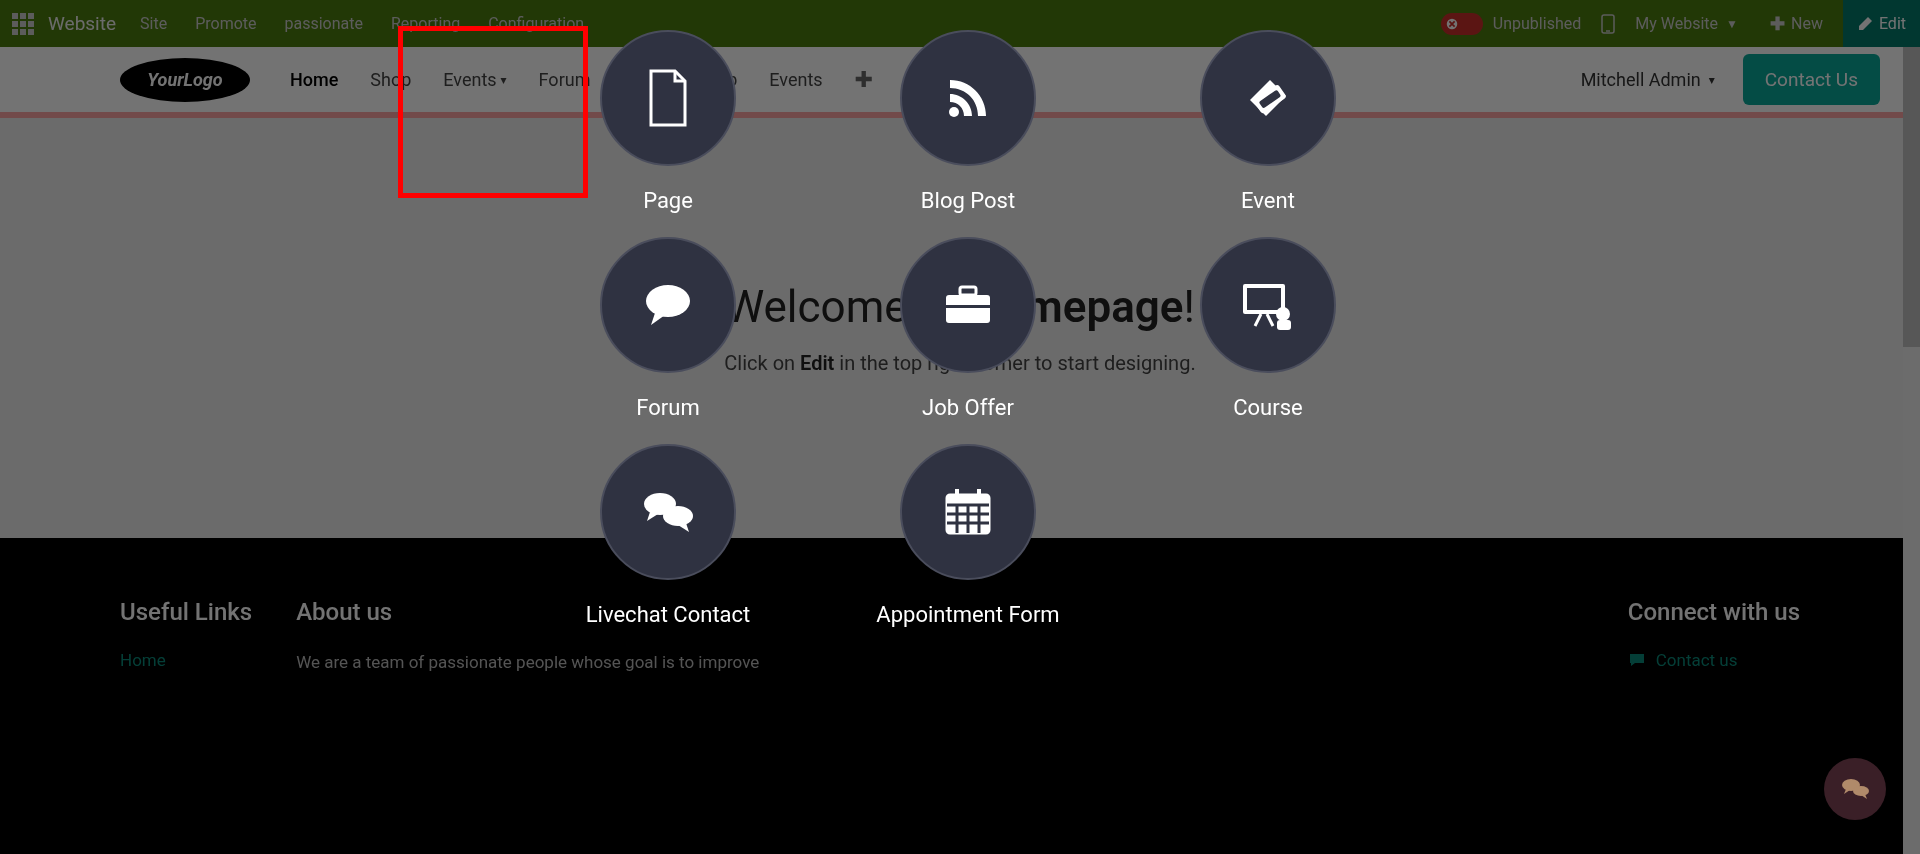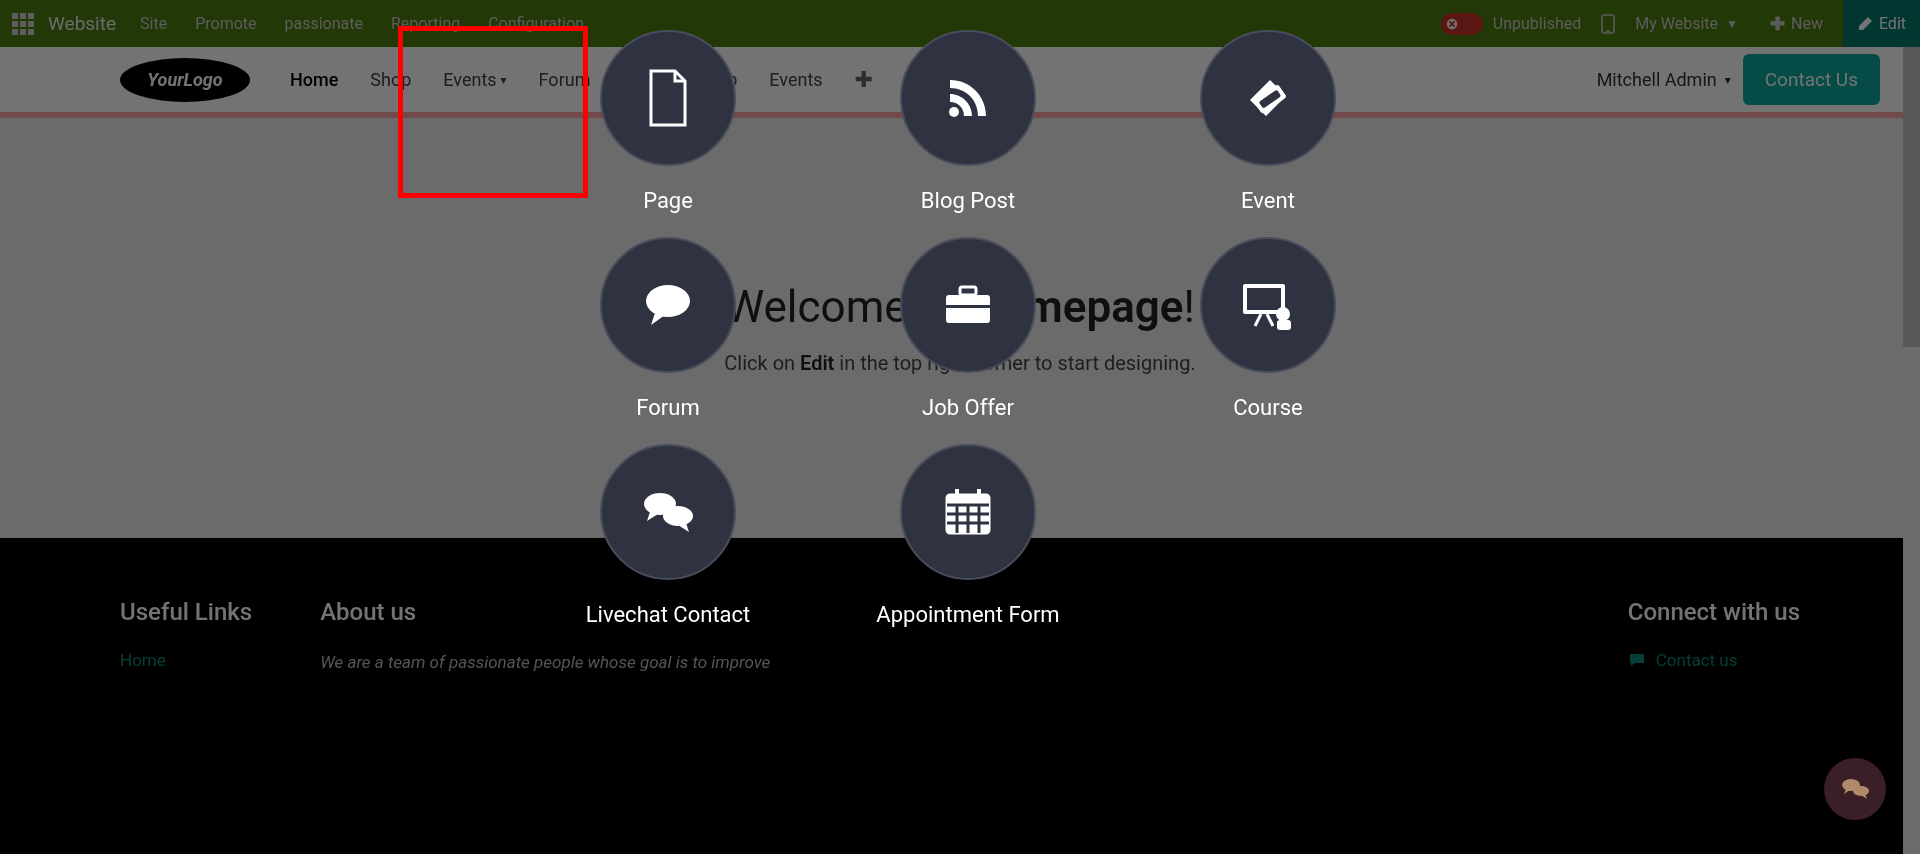--- a/index.html
+++ b/index.html
@@ -23,36 +23,36 @@
 
 .siteheader { height:71px; background:#fff; border-bottom:6px solid #fca5a5; display:flex; align-items:center; padding:0 40px 0 120px; }
 .logo { width:130px; height:44px; background:#000; border-radius:50%/50%; display:flex; align-items:center; justify-content:center; color:#fff; font-style:italic; font-weight:bold; font-size:18px; }
 .sitenav { display:flex; align-items:center; margin-left:40px; gap:32px; font-size:18px; color:#444; }
 .sitenav .active { color:#000; font-weight:500; }
 .sitenav .item { cursor:pointer; display:flex; align-items:center; gap:4px; }
 .sitenav .plus { font-size:22px; color:#666; cursor:pointer; }
 .cart { display:flex; align-items:center; margin-left:36px; cursor:pointer; gap:6px; color:#333; }
 .cart .badge { background:#0d3d2e; color:#fff; font-size:12px; padding:2px 6px; border-radius:3px; }
 .siteheader .spacer2 { flex:1; }
-.userdrop { display:flex; align-items:center; gap:8px; cursor:pointer; font-size:18px; color:#333; margin-right:12px; }
+.userdrop { display:flex; align-items:center; gap:8px; cursor:pointer; font-size:18px; color:#333; margin-right:28px; }
 .contactbtn { background:#0aa89a; color:#fff; padding:14px 22px; border-radius:6px; font-size:19px; cursor:pointer; }
 
 
 .hero { background:#eee; height:420px; display:flex; flex-direction:column; align-items:center; justify-content:center; color:#222; }
 .hero h1 { font-size:44px; font-weight:400; }
 .hero h1 b { font-weight:600; }
 .hero p { font-size:20px; margin-top:18px; color:#444; }
 .hero p b { font-weight:600; color:#222; }
 
 
 .footer { background:#000; color:#bbb; padding:60px 120px; height:400px; }
-.footer-cols { display:flex; gap:68px; }
+.footer-cols { display:flex; gap:44px; }
 .footer h3 { color:#fff; font-size:24px; font-weight:500; margin-bottom:24px; }
 .footer a { color:#0a8a7a; text-decoration:none; display:block; margin-bottom:10px; font-size:17px; }
-.footer p { font-size:17px; line-height:1.5; max-width:520px;font-style:italic; }
+.footer p { font-size:17px; line-height:1.5; max-width:520px; }
 .footer .col-connect { margin-left:auto; }
 .footer .contact-link { display:flex; align-items:center; gap:10px; }
 
 
 .overlay { position:absolute; inset:0; background:rgba(0,0,0,0.55); display:flex; align-items:flex-start; justify-content:center; padding-top:30px;padding-left:16px; }
 .grid { display:grid; grid-template-columns:repeat(3,300px); grid-template-rows:repeat(3,auto); gap:24px 0; }
 .cell { display:flex; flex-direction:column; align-items:center; cursor:pointer; }
 .circle { width:136px; height:136px; border-radius:50%; background:#2f3241; border:2px solid #4a4d5c; display:flex; align-items:center; justify-content:center; color:#fff; }
 .cell .label { color:#fff; font-size:22px; margin-top:22px; }
 

